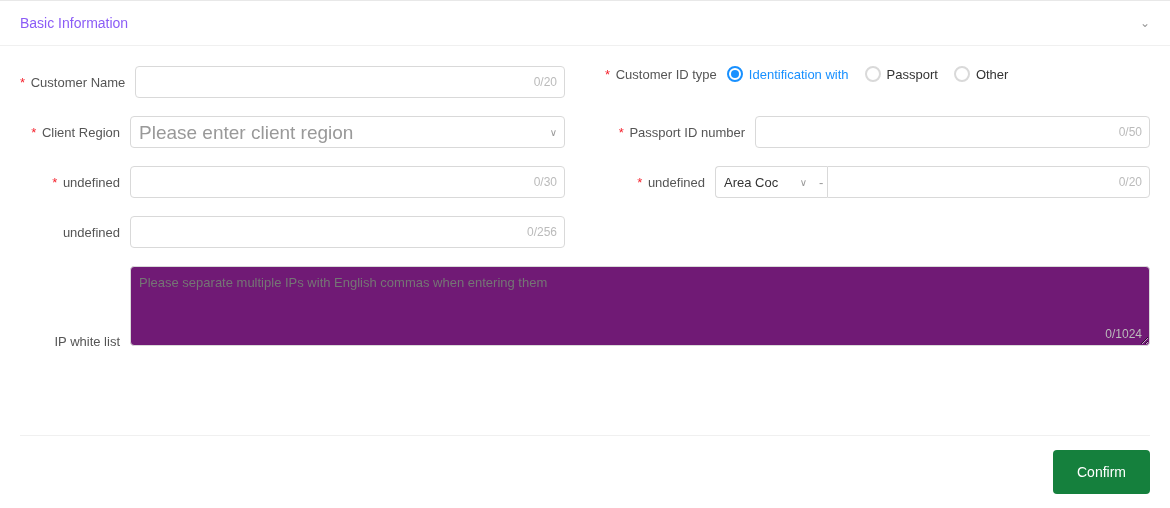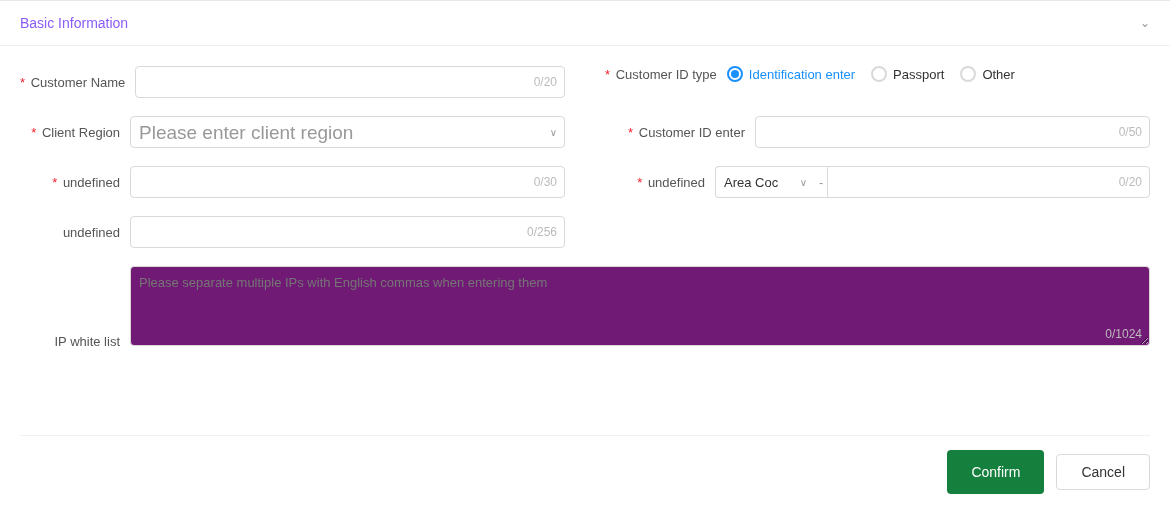--- a/index.html
+++ b/index.html
@@ -358,21 +358,21 @@
       <div class="form-field">
         <label class="form-label" style="min-width: 120px;">
           <span class="required">*</span>
           <span>Customer ID type</span>
         </label>
         <div class="radio-group">
 
           <div class="radio-option">
             <div class="radio-circle selected">
             </div>
-            <span class="radio-label selected">Identification enter</span>
+            <span class="radio-label selected">Identification with</span>
           </div>
 
           <div class="radio-option">
             <div class="radio-circle"></div>
             <span class="radio-label">Passport</span>
           </div>
 
           <div class="radio-option">
             <div class="radio-circle"></div>
             <span class="radio-label">Other</span>
@@ -393,21 +393,21 @@
             <option value="">Please enter client region</option>
           </select>
         </div>
       </div>
 
       <div style="width: 40px;"></div>
 
       <div class="form-field">
         <label class="form-label" style="min-width: 150px;">
           <span class="required">*</span>
-          <span>Customer ID enter</span>
+          <span>Passport ID number</span>
         </label>
         <div class="input-wrapper">
           <input type="text" value="" style="">
           <span class="char-count">0/50</span>
         </div>
       </div>
     </div>
 
     <div class="form-row">
 
@@ -470,15 +470,14 @@
         </div>
       </div>
     </div>
 
   </div>
 
   <div class="bottom-divider"></div>
 
   <div class="footer">
     <button class="btn-confirm">Confirm</button>
-    <button class="btn-cancel">Cancel</button>
   </div>
 </div>
 
 </body></html>

